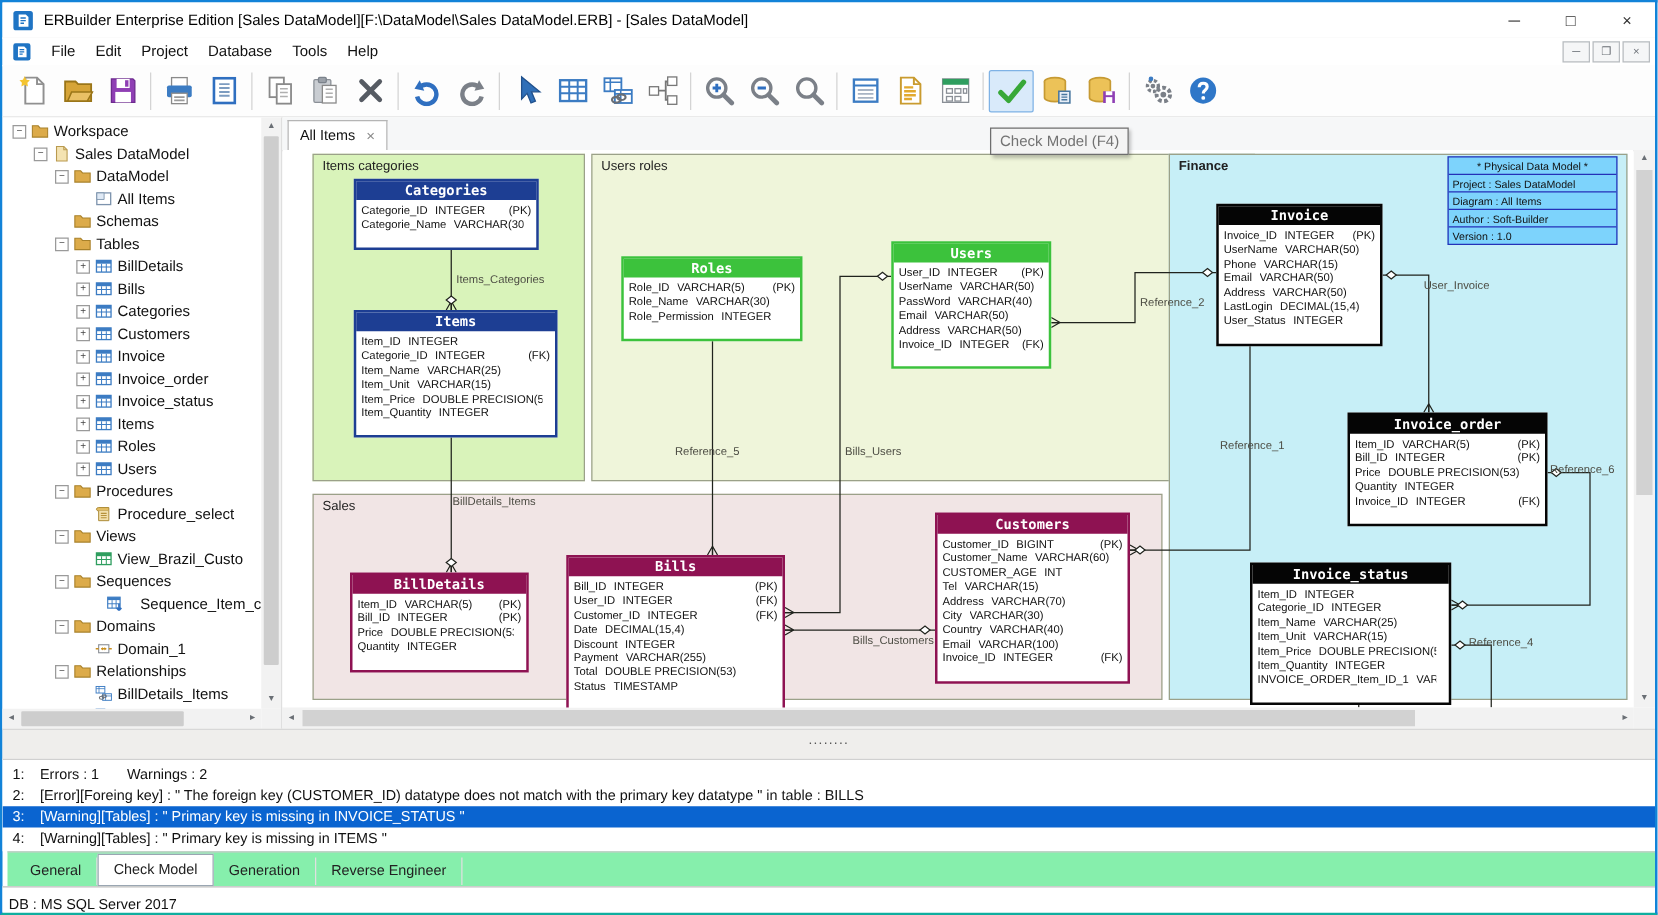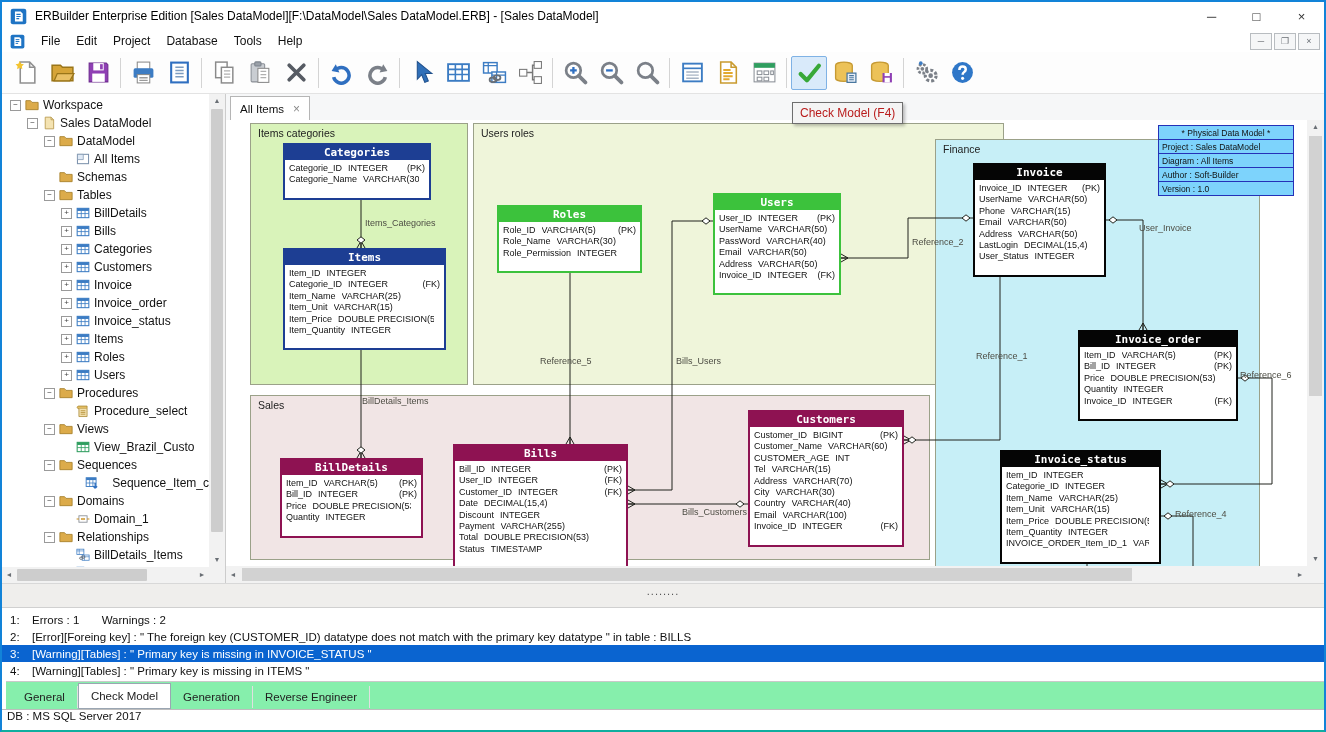--- a/index.html
+++ b/index.html
@@ -80,23 +80,23 @@
   .messages{position:absolute;left:0;top:605px;right:0;height:74px;background:#fff;border-top:1px solid #d0d0d0;padding-top:3px;box-sizing:border-box;overflow:hidden}
   .msg-row{height:17px;display:flex;align-items:center;font-size:11.5px}
   .msg-num{width:22px;padding-left:8px;flex:none}
   .msg-text{white-space:pre}
   .msg-row.selected{background:#0a64d0;color:#fff}
 
   .bottom-tabs{position:absolute;left:4px;top:679px;right:0;height:28px;background:#86efac;border-top:1px solid #c9c9c9;display:flex;align-items:flex-end;padding-left:6px;box-sizing:border-box}
   .b-tab{padding:5px 12px;font-size:11.5px;color:#222;border-right:1px solid #e0e0e0;margin-bottom:1px}
   .b-tab.active{border:1px solid #9aa6b2;background:#fff;margin-bottom:0;padding:6px 12px}
 
-  .statusbar{position:absolute;left:0;top:707px;right:0;bottom:0;background:#fff;border-top:1px solid #bdbdbd;display:flex;align-items:flex-start;padding-left:5px;font-size:11.5px}
-
-  .tooltip{position:absolute;left:790px;top:100px;background:#f4f4f4;border:1px solid #6e6e6e;box-shadow:2px 2px 3px rgba(0,0,0,.25);padding:3px 7px;font-size:12px;color:#b91c1c;z-index:60;white-space:nowrap}
+  .statusbar{position:absolute;left:0;top:707px;right:0;bottom:0;background:#fff;border-top:1px solid #bdbdbd;display:flex;align-items:flex-end;padding-left:5px;font-size:11.5px}
+
+  .tooltip{position:absolute;left:790px;top:100px;background:#f4f4f4;border:1px solid #6e6e6e;box-shadow:2px 2px 3px rgba(0,0,0,.25);padding:3px 7px;font-size:12px;color:#737373;z-index:60;white-space:nowrap}
 </style>
 </head>
 <body>
 
 <div class="window">
 
   <div class="titlebar">
     <span class="app-ico" id="title-icon">
         <svg viewBox="0 0 24 24" width="17" height="17">
           <rect x="1" y="1" width="22" height="22" rx="3" fill="#1f74c4"></rect>
@@ -633,21 +633,21 @@
           <span class="tab-close">×</span>
         </div>
       </div>
       <div class="canvas" id="canvas">
           <div class="region" style="left: 24px; top: 3px; width: 218px; height: 262px; background: rgb(217, 243, 186);">
             <span class="region-label">Items categories</span>
           </div>
           <div class="region" style="left: 247px; top: 3px; width: 531px; height: 262px; background: rgb(239, 245, 218);">
             <span class="region-label">Users roles</span>
           </div>
-          <div class="region" style="left: 709px; top: 19px; width: 325px; height: 437px; background: rgb(199, 239, 247);">
+          <div class="region" style="left: 709px; top: 3px; width: 367px; height: 437px; background: rgb(199, 239, 247); font-weight: bold;">
             <span class="region-label">Finance</span>
           </div>
           <div class="region" style="left: 24px; top: 275px; width: 680px; height: 165px; background: rgb(241, 229, 229);">
             <span class="region-label">Sales</span>
           </div>
           <svg class="connectors" width="1081" height="446">
             <polyline points="135,66 135,128" fill="none" stroke="#20231d" stroke-width="1"></polyline>
             <path d="M135 121 L131 128 M135 121 L135 128 M135 121 L139 128" stroke="#20231d" stroke-width="1" fill="none"></path>
             <path d="M131 74 L135 70.8 L139 74 L135 77.2 Z" fill="#fff" stroke="#20231d" stroke-width="1"></path>
             <path d="M131 120 L135 116.8 L139 120 L135 123.2 Z" fill="#fff" stroke="#20231d" stroke-width="1"></path>

